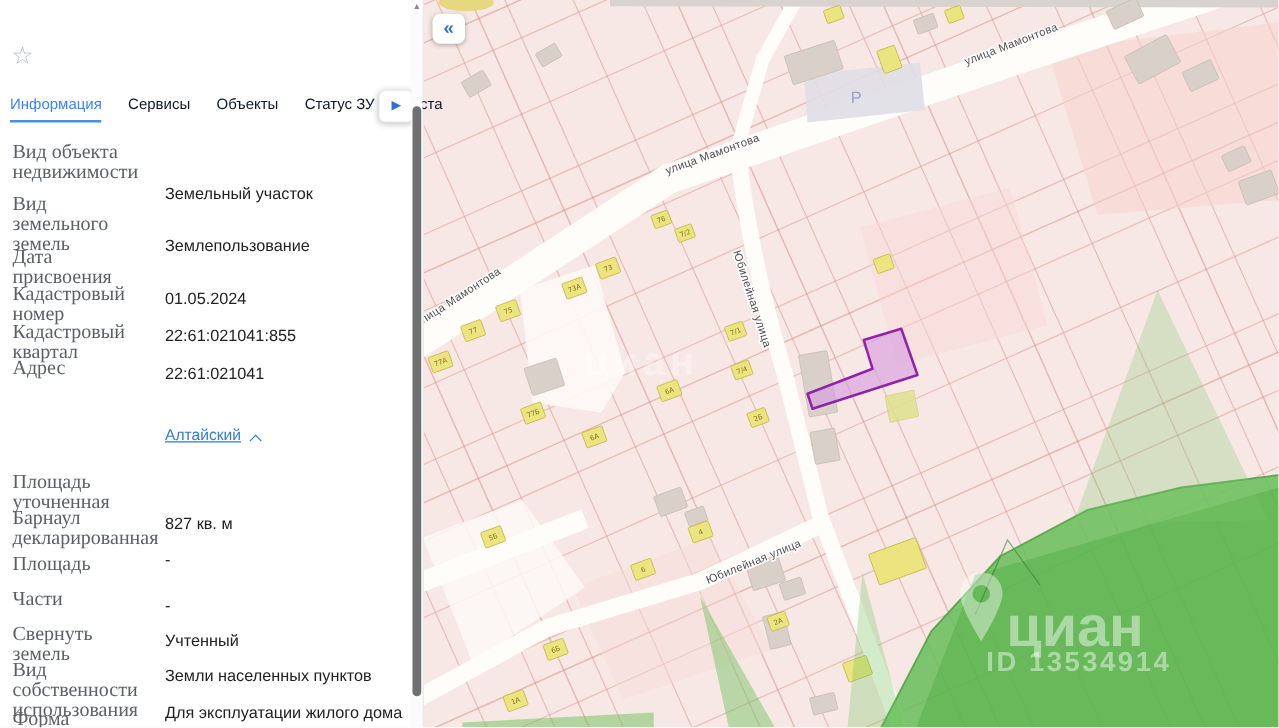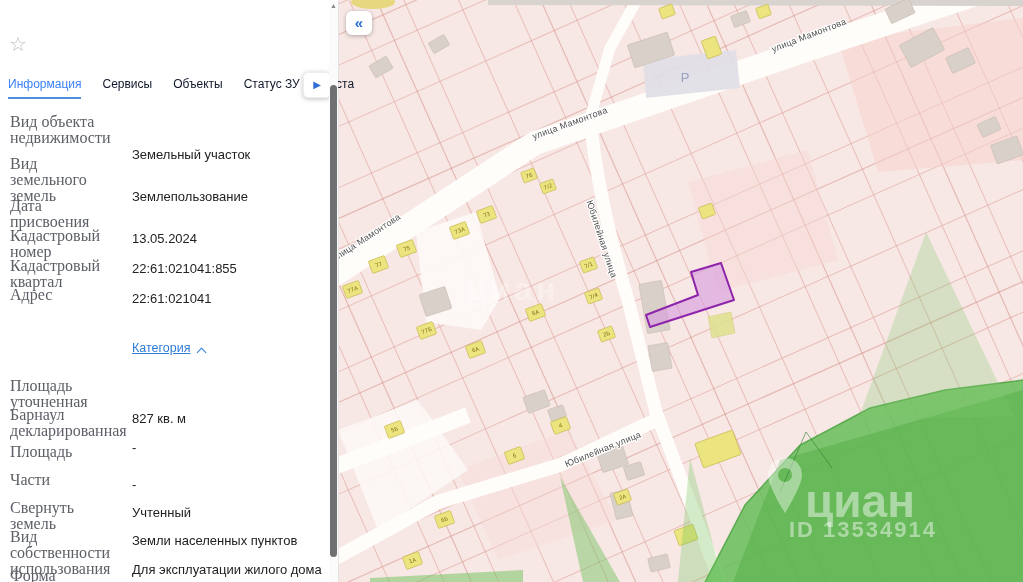--- a/index.html
+++ b/index.html
@@ -64,35 +64,35 @@
     <div class="frow" style="top:113px">
       <div class="flbl">Вид объекта недвижимости</div>
       <div class="fval">Земельный участок</div>
     </div>
     <div class="frow" style="top:155px">
       <div class="flbl">Вид земельного земель</div>
       <div class="fval">Землепользование</div>
     </div>
     <div class="frow" style="top:197px">
       <div class="flbl">Дата присвоения</div>
-      <div class="fval">13.05.2024</div>
+      <div class="fval">01.05.2024</div>
     </div>
     <div class="frow" style="top:227px">
       <div class="flbl">Кадастровый номер</div>
       <div class="fval">22:61:021041:855</div>
     </div>
     <div class="frow" style="top:257px">
       <div class="flbl">Кадастровый квартал</div>
       <div class="fval">22:61:021041</div>
     </div>
     <div class="frow" style="top:286px">
       <div class="flbl">Адрес</div>
       <div class="fval">
         <br>
-        <span class="addr-link">Категория</span><span class="caret"></span>
+        <span class="addr-link">Алтайский</span><span class="caret"></span>
       </div>
     </div>
     <div class="frow" style="top:377px">
       <div class="flbl">Площадь уточненная</div>
       <div class="fval">827 кв. м</div>
     </div>
     <div class="frow" style="top:406px">
       <div class="flbl">Барнаул декларированная</div>
       <div class="fval">-</div>
     </div>

